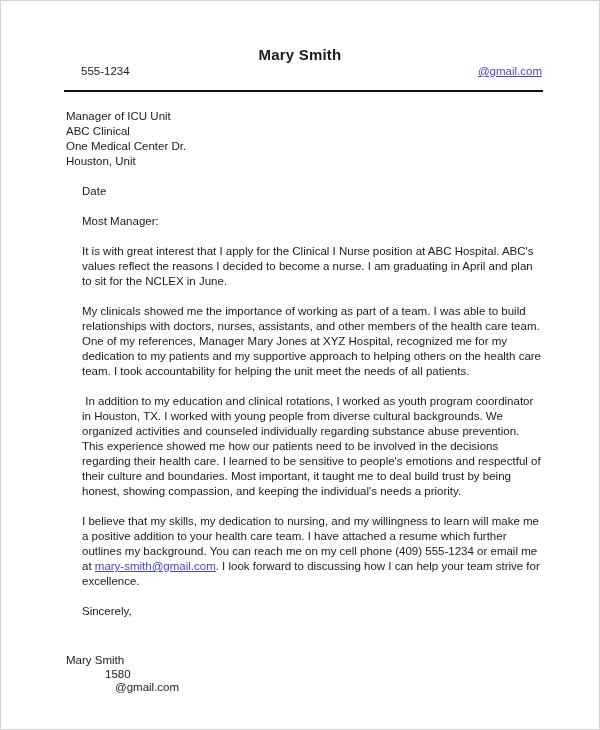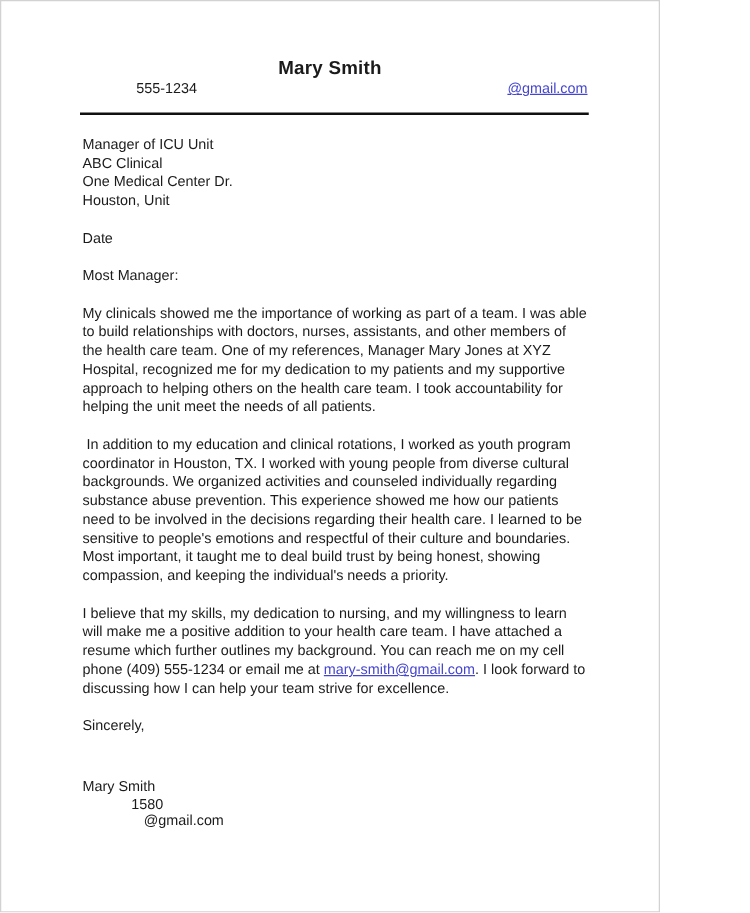--- a/index.html
+++ b/index.html
@@ -1,18 +1,18 @@
 <!DOCTYPE html>
 <html><head>
 <meta charset="utf-8">
 <style>
   html, body { margin: 0; padding: 0; background: #ffffff; }
   .page {
     box-sizing: border-box;
-    width: 528px;
+    width: 600px;
     height: 730px;
     background: #ffffff;
     border: 1px solid #d2d2d2;
     font-family: "Liberation Sans", "DejaVu Sans", sans-serif;
     font-size: 11.5px;
     line-height: 15px;
     color: #1b1b1b;
     overflow: hidden;
     position: relative;
   }
@@ -21,37 +21,37 @@
     text-align: center;
     font-size: 15px;
     font-weight: 700;
     line-height: 17px;
     letter-spacing: 0.2px;
   }
   .contact-row {
     display: flex;
     justify-content: space-between;
     align-items: center;
-    margin: 1px 57px 0 108px;
+    margin: 1px 57px 0 80px;
   }
   .email-link {
     color: #4545cf;
     text-decoration: underline;
     cursor: pointer;
   }
   .header-rule {
     border: none;
     border-top: 2.4px solid #101010;
     margin: 11px 56px 0 63px;
   }
   .content {
     margin: 17px 57px 0 65px;
   }
   .address-line { line-height: 15px; }
-  .content p { margin: 15px 0 0 0; }
+  .content p { margin: 15px 0 0 16px; }
   .lead-space::before { content: "\00a0"; }
   .signature { margin-top: 34px; }
   .sig-name { line-height: 15px; }
   .sig-phone { line-height: 13px; padding-left: 39px; }
   .sig-email { line-height: 13px; padding-left: 49px; }
   a { color: #4545cf; }
 </style>
 </head>
 <body>
 
@@ -72,20 +72,21 @@
       <div class="address-line">Manager of ICU Unit</div>
       <div class="address-line">ABC Clinical</div>
       <div class="address-line">One Medical Center Dr.</div>
       <div class="address-line">Houston, Unit</div>
     </div>
 
     <p>Date</p>
 
     <p>Most Manager:</p>
 
+    <p>It is with great interest that I apply for the Clinical I Nurse position at ABC Hospital. ABC's values reflect the reasons I decided to become a nurse. I am graduating in April and plan to sit for the NCLEX in June.</p>
 
     <p>My clinicals showed me the importance of working as part of a team. I was able to build relationships with doctors, nurses, assistants, and other members of the health care team. One of my references, Manager Mary Jones at XYZ Hospital, recognized me for my dedication to my patients and my supportive approach to helping others on the health care team. I took accountability for helping the unit meet the needs of all patients.</p>
 
     <p class="lead-space">In addition to my education and clinical rotations, I worked as youth program coordinator in Houston, TX. I worked with young people from diverse cultural backgrounds. We organized activities and counseled individually regarding substance abuse prevention. This experience showed me how our patients need to be involved in the decisions regarding their health care. I learned to be sensitive to people's emotions and respectful of their culture and boundaries. Most important, it taught me to deal build trust by being honest, showing compassion, and keeping the individual's needs a priority.</p>
 
     <p><span>I believe that my skills, my dedication to nursing, and my willingness to learn will make me a positive addition to your health care team. I have attached a resume which further outlines my background. You can reach me on my cell phone (409) 555-1234 or email me at </span><a class="email-link">mary-smith@gmail.com</a><span>. I look forward to discussing how I can help your team strive for excellence.</span></p>
 
     <p>Sincerely,</p>
 
     <div class="signature">

